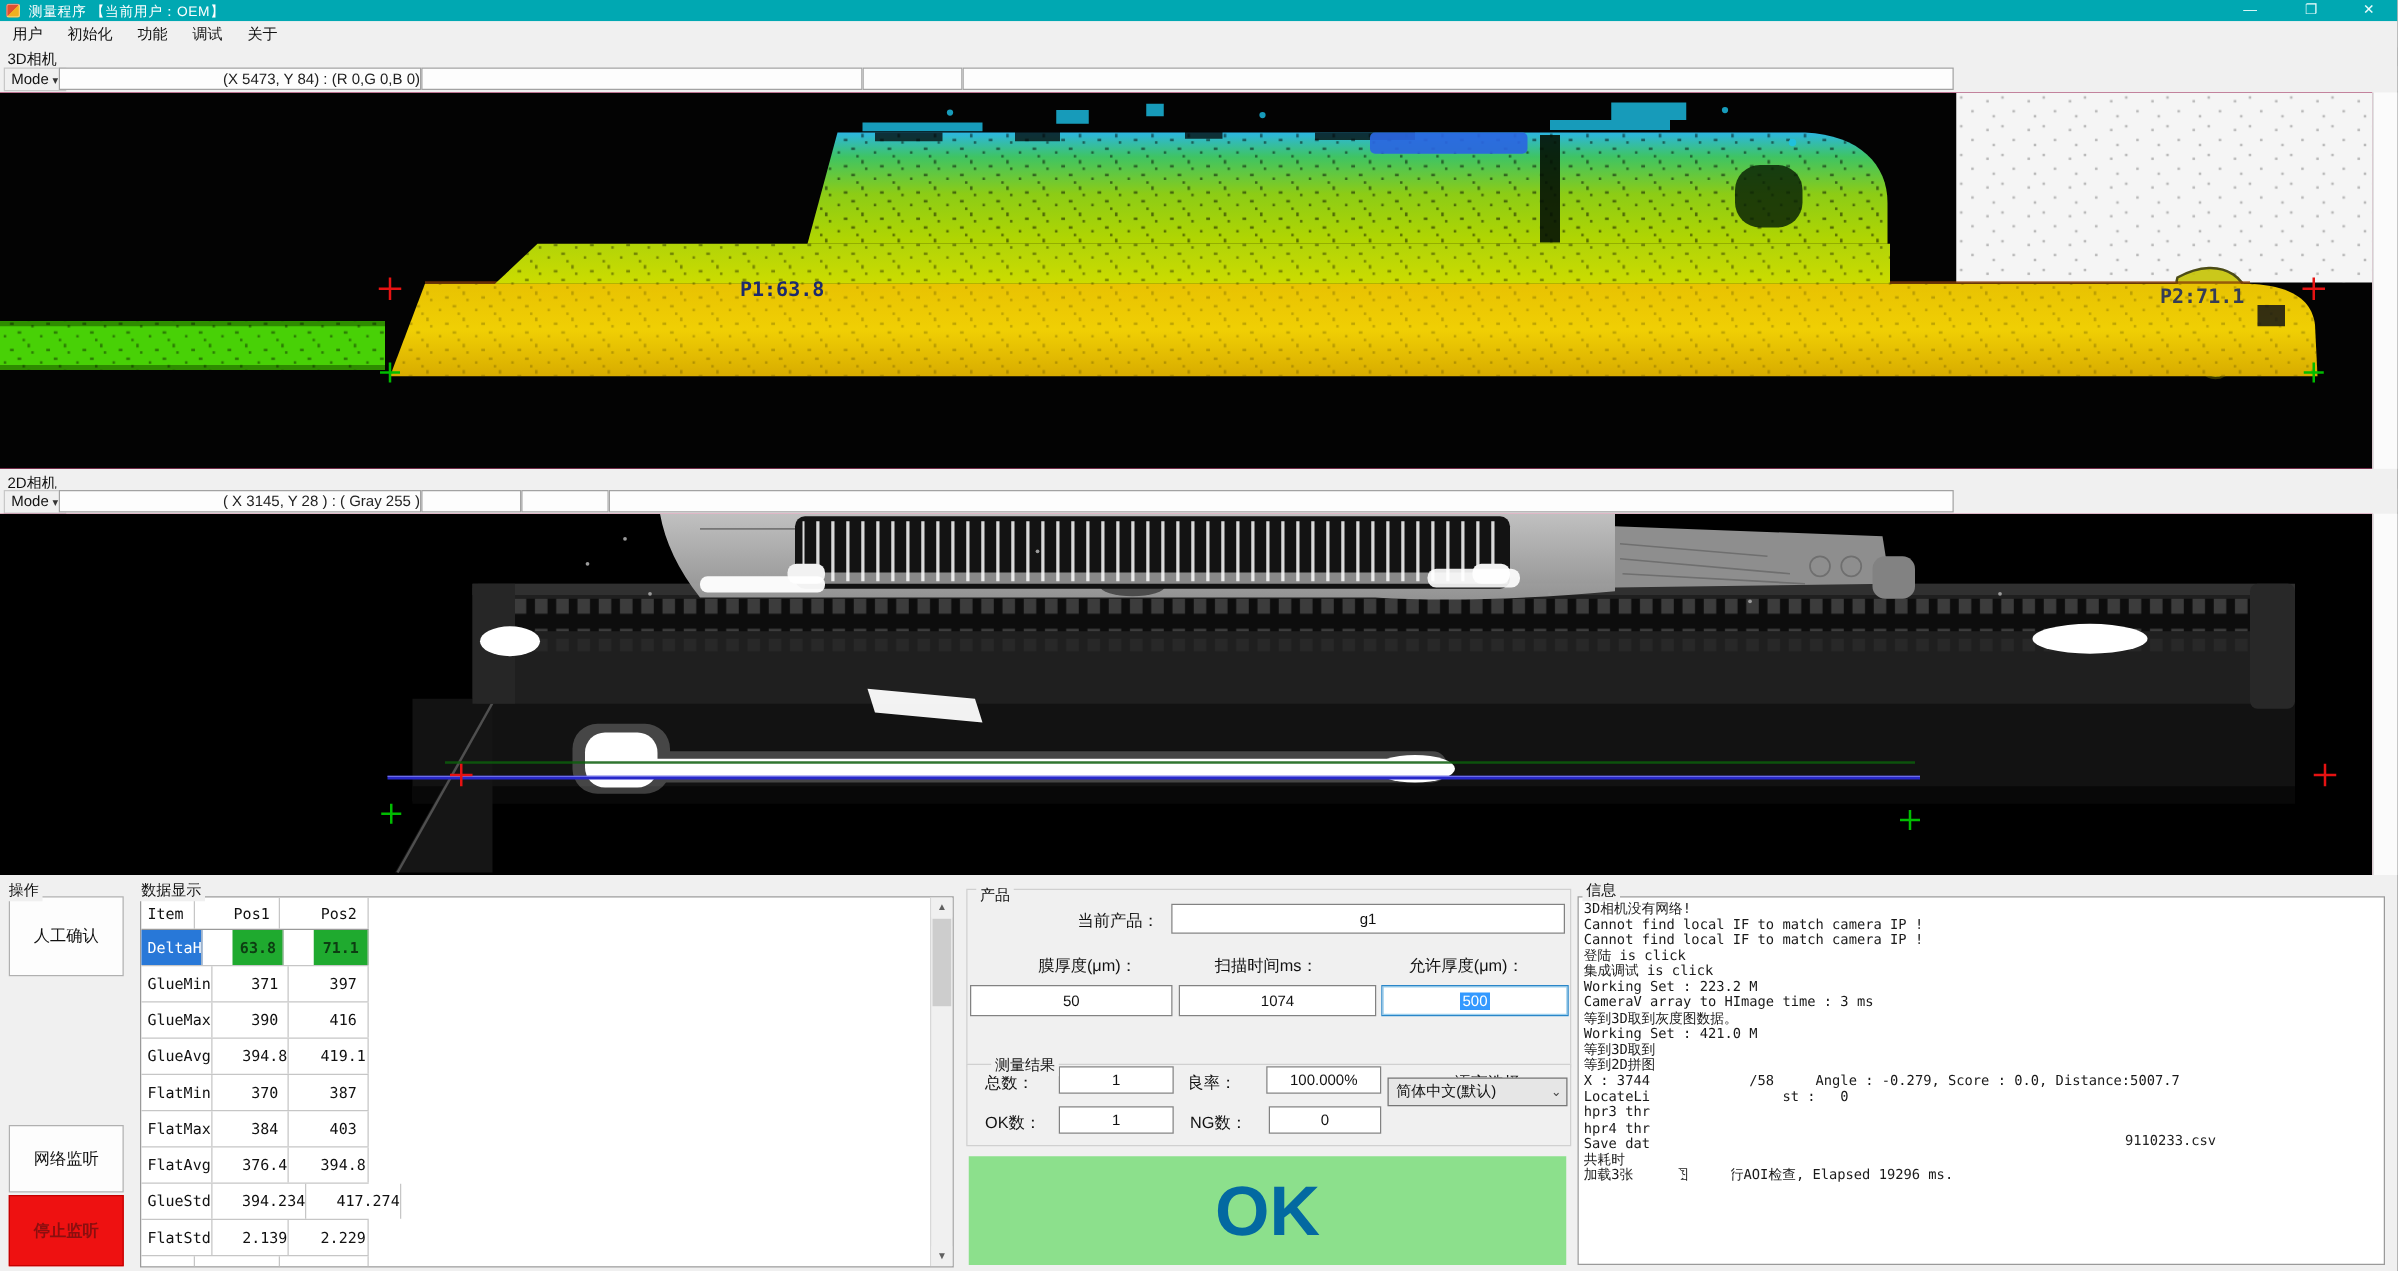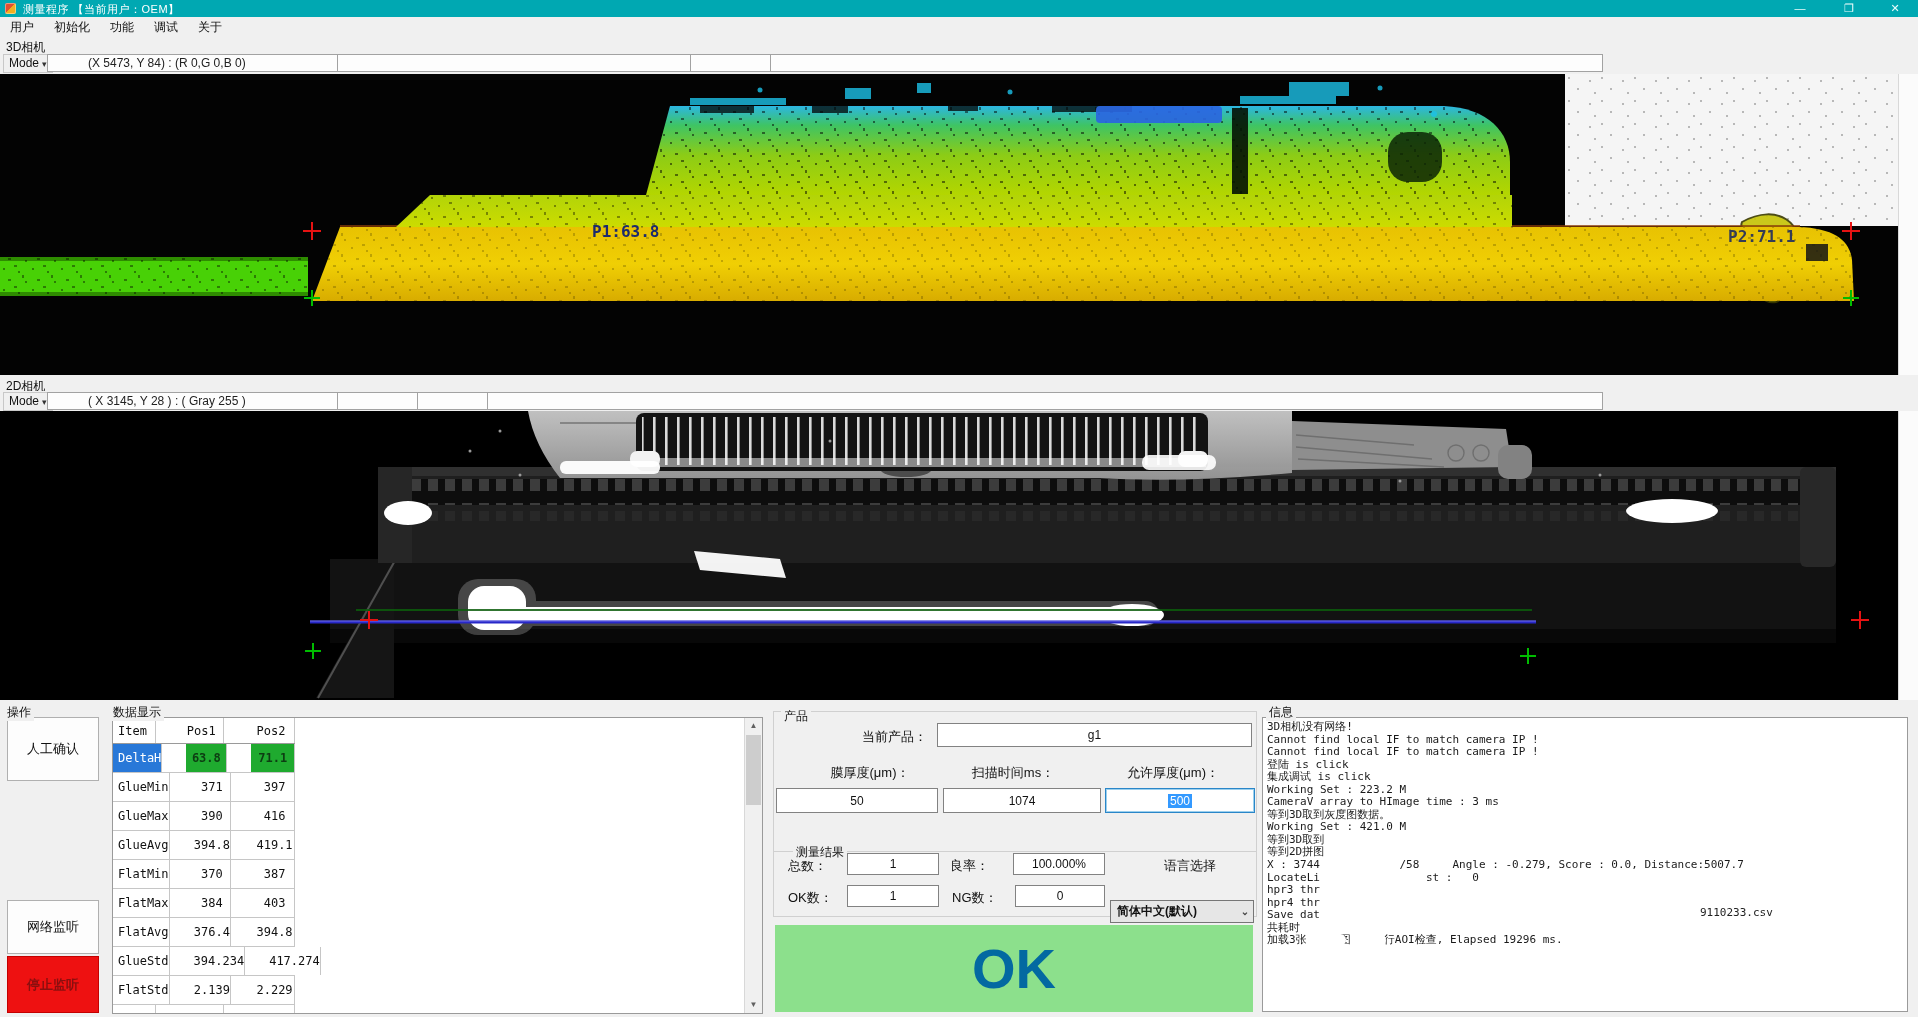--- a/index.html
+++ b/index.html
@@ -11,21 +11,21 @@
            background:linear-gradient(135deg,#e05030 0 50%,#f0b020 50% 100%);box-shadow:0 0 0 1px rgba(255,255,255,.4) inset;}
   .wtitle{position:absolute;left:23px;top:2px;font-size:11px;color:#fff;letter-spacing:.5px;}
   .wc{position:absolute;top:1px;width:34px;height:15px;text-align:center;font-size:11px;line-height:15px;color:#eafcfc;cursor:default;}
   
   .menubar{position:absolute;left:0;top:17px;width:1918px;height:21px;background:#f0f0f0;display:flex;align-items:flex-start;}
   .mi{font-size:12px;padding:2px 10px;}
   .camlabel{position:absolute;left:6px;font-size:12px;}
   .modebar{position:absolute;left:0;width:1918px;background:#f0f0f0;}
   .modebtn{position:absolute;left:3px;top:1px;height:17px;padding:0 5px;font-size:12px;line-height:17px;background:#f0f0f0;border:1px solid #c8c8c8;}
   .modebtn .arr{font-size:9px;margin-left:3px;color:#333;}
-  .sbox{position:absolute;top:1px;height:16px;background:#fdfdfd;border:1px solid #a2a2a2;font-size:12px;line-height:16px;text-align:left;color:#222;padding-left:40px;}
+  .sbox{position:absolute;top:1px;height:16px;background:#fdfdfd;border:1px solid #a2a2a2;font-size:12px;line-height:16px;text-align:right;color:#222;}
   .camview{position:absolute;left:0;width:1898px;background:#be185d;overflow:hidden;}
   .wstrip{position:absolute;left:1898px;width:20px;background:#fbfbfb;border-left:1px solid #d8d8d8;}
   
   .glabel{position:absolute;font-size:12px;background:#f0f0f0;padding:0 3px;z-index:3;}
   .gbox{position:absolute;border:1px solid #d0d0d0;background:#f0f0f0;}
   .btn{position:absolute;background:#fdfdfd;border:1px solid #b0b0b0;font-size:13px;display:flex;align-items:center;justify-content:center;cursor:default;}
   .btn.stop{background:var(--stop-button,#ee1111);color:#8a0f0f;border-color:#c40000;font-weight:bold;}
   .tablewrap{position:absolute;left:112px;top:717px;width:649px;height:295px;background:#fff;border:1px solid #9a9a9a;overflow:hidden;}
   .trow{display:flex;width:182px;border-bottom:1px solid #c6c6c6;height:28px;gap:24px;}
   .trow.thead{height:25px;border-bottom:1px solid #9a9a9a;font-weight:bold;}
@@ -373,21 +373,21 @@
   </div>
   <div class="flabel" style="left:1145px;top:857px;width:90px;text-align:center;">语言选择</div>
   <div class="flabel" style="left:788px;top:889px;">OK数：</div>
   <div class="textbox" style="left:847px;top:885px;width:90px;height:20px;">
     <span>1</span>
   </div>
   <div class="flabel" style="left:952px;top:889px;">NG数：</div>
   <div class="textbox" style="left:1015px;top:885px;width:88px;height:20px;">
     <span>0</span>
   </div>
-  <div class="combo" style="left:1110px;top:900px;width:142px;height:21px;font-weight:bold;">
+  <div class="combo" style="left:1110px;top:862px;width:142px;height:21px;">
     <span class="cv">简体中文(默认)</span>
     <span class="chev">⌄</span>
   </div>
   <div class="banner" style="left:775px;top:925px;width:478px;height:87px;">
     <span>OK</span>
   </div>
 
   <div class="glabel" style="left:1266px;top:704px;">信息</div>
   <div class="infobox">
     <div class="logline">3D相机没有网络!</div>

